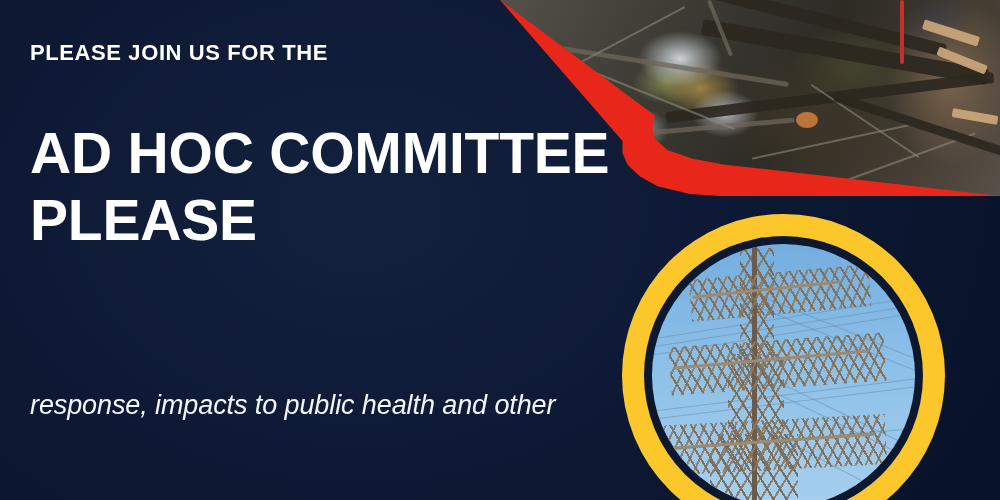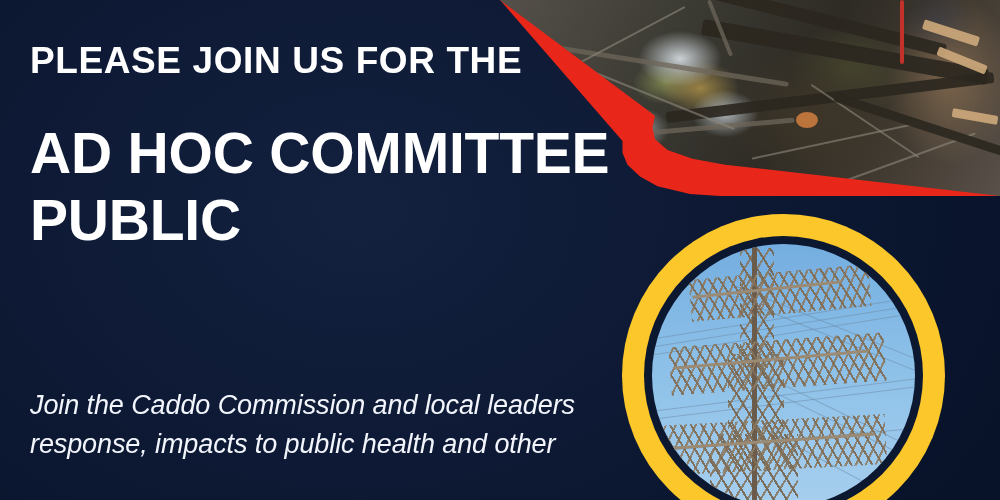--- a/index.html
+++ b/index.html
@@ -25,21 +25,21 @@
     left: 30px;
     top: 0;
     width: 600px;
     height: 500px;
   }
   .eyebrow {
     position: absolute;
     top: 42px;
     left: 0;
     color: #ffffff;
-    font-size: 37px;
+    font-size: 22px;
     font-weight: bold;
     letter-spacing: 0.6px;
     line-height: 1;
     white-space: nowrap;
   }
   .headline {
     position: absolute;
     top: 120px;
     left: 0;
     width: 600px;
@@ -256,22 +256,21 @@
       <div class="tower-part" style="left:22px;top:114px;width:195px;height:3px;transform:rotate(-5deg);"></div>
       <div class="tower-part" style="left:8px;top:196px;width:215px;height:3px;transform:rotate(-4deg);"></div>
     </div>
   </div>
 
   <div class="text-col">
     <div class="eyebrow">PLEASE JOIN US FOR THE</div>
 
     <div class="headline">
       <span class="hl-line">AD HOC COMMITTEE</span>
-      <span class="hl-line">PUBLIC</span>
+      <span class="hl-line">PLEASE</span>
     </div>
 
     <div class="body-copy">
-      <span class="bc-line">Join the Caddo Commission and local leaders</span>
       <span class="bc-line">response, impacts to public health and other</span>
     </div>
   </div>
 
 </div>
 
 </body></html>

